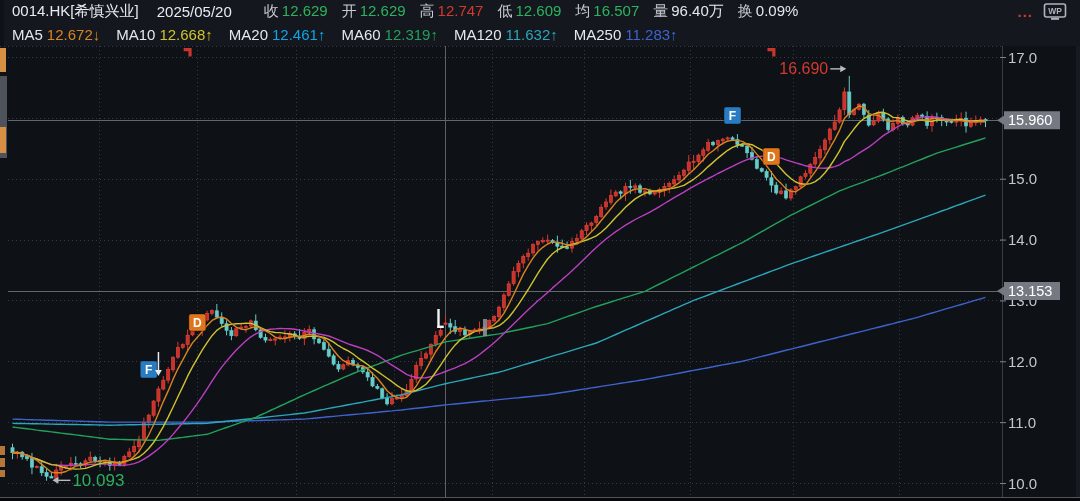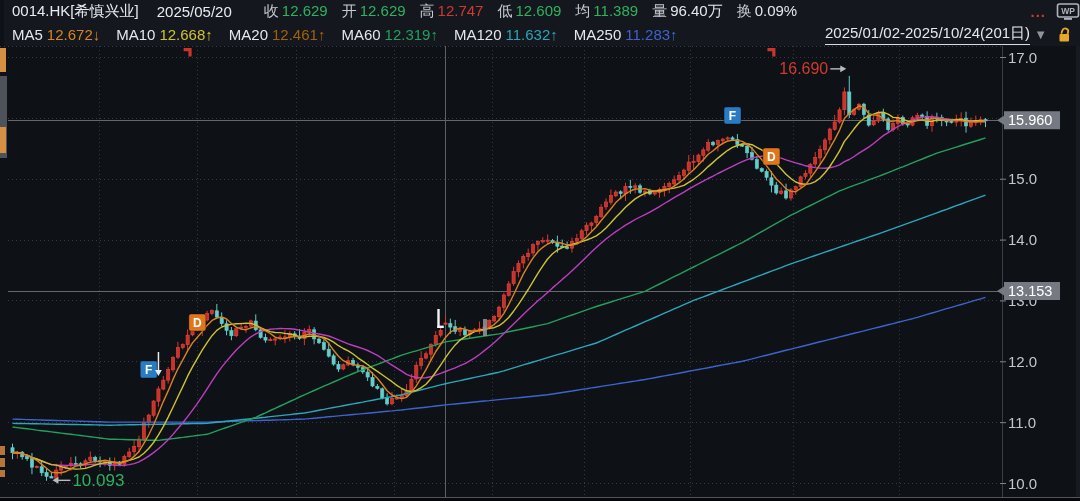--- a/index.html
+++ b/index.html
@@ -17,68 +17,58 @@
   .green{color:#2db35f;margin-top:16px;}
   .red{color:#d23a30;}
   .white{color:#e4e7ec;}
   .more{color:#d23a30;font-weight:bold;letter-spacing:1px;margin-left:auto;margin-right:10px;cursor:pointer;}
   .maitem{margin-right:16px;}
   .malabel{color:#e4e7ec;margin-right:4px;}
   .range-wrap{margin-left:auto;display:flex;align-items:center;margin-right:12px;}
   .range{color:#e4e7ec;border-bottom:1px solid #d7dbe1;padding-bottom:1px;cursor:pointer;}
   .caret{color:#8f949b;font-size:13px;margin-left:4px;cursor:pointer;}
   .lock{margin-left:10px;cursor:pointer;display:inline-flex;}
-  .wpicon{display:inline-flex;margin-right:4px;cursor:pointer;}
+  .wpicon{display:inline-flex;margin-right:17px;cursor:pointer;}
   #chart-wrap{position:absolute;top:46px;left:0;width:1080px;height:455px;}
   svg{font-family:"Liberation Sans",sans-serif;}
 </style>
 </head>
 <body>
 
 <div class="hrow" id="row1">
   <span class="sym">0014.HK[希慎兴业]</span>
   <span class="hdate">2025/05/20</span>
   <span style="display:flex;">
       <span class="hfield"><span class="flabel">收</span><span class="fvalue green">12.629</span></span>
       <span class="hfield"><span class="flabel">开</span><span class="fvalue green">12.629</span></span>
       <span class="hfield"><span class="flabel">高</span><span class="fvalue red">12.747</span></span>
       <span class="hfield"><span class="flabel">低</span><span class="fvalue green">12.609</span></span>
-      <span class="hfield"><span class="flabel">均</span><span class="fvalue green">11.389</span></span>
+      <span class="hfield"><span class="flabel">均</span><span class="fvalue green">16.507</span></span>
       <span class="hfield"><span class="flabel">量</span><span class="fvalue white">96.40万</span></span>
       <span class="hfield"><span class="flabel">换</span><span class="fvalue white">0.09%</span></span>
     </span>
   <span class="more">...</span>
   <span class="wpicon">
     <svg width="24" height="18" viewBox="0 0 24 18">
       <rect x="1.5" y="1" width="21" height="13" rx="2" fill="none" stroke="#aeb4bc" stroke-width="1.6"></rect>
       <text x="12" y="11" text-anchor="middle" font-size="8.5" font-weight="bold" fill="#aeb4bc">WP</text>
       <rect x="8" y="15" width="8" height="1.8" fill="#aeb4bc"></rect>
     </svg>
   </span>
 </div>
 
 <div class="hrow" id="row2">
   <span style="display:flex;">
       <span class="maitem"><span class="malabel">MA5</span><span style="color: rgb(217, 133, 31);">12.672↓</span></span>
       <span class="maitem"><span class="malabel">MA10</span><span style="color: rgb(207, 195, 46);">12.668↑</span></span>
-      <span class="maitem"><span class="malabel">MA20</span><span style="color: #a16207;">12.461↑</span></span>
+      <span class="maitem"><span class="malabel">MA20</span><span style="color: #0ea5e9;">12.461↑</span></span>
       <span class="maitem"><span class="malabel">MA60</span><span style="color: rgb(34, 160, 92);">12.319↑</span></span>
       <span class="maitem"><span class="malabel">MA120</span><span style="color: rgb(43, 166, 186);">11.632↑</span></span>
       <span class="maitem"><span class="malabel">MA250</span><span style="color: rgb(62, 99, 205);">11.283↑</span></span>
     </span>
-  <span class="range-wrap">
-    <span class="range">2025/01/02-2025/10/24(201日)</span>
-    <span class="caret">▼</span>
-    <span class="lock">
-      <svg width="15" height="16" viewBox="0 0 15 16">
-        <path d="M5 7 V4.5 A3 3 0 0 1 11 4.5 V6" fill="none" stroke="#e5a62b" stroke-width="1.8" stroke-linecap="round" transform="rotate(18 8 5)"></path>
-        <rect x="2.5" y="7" width="9.5" height="7.5" rx="1" fill="#e5a62b"></rect>
-      </svg>
-    </span>
-  </span>
 </div>
 
 <div id="chart-wrap">
   <svg id="chart" width="1080" height="455" viewBox="0 46 1080 455">
       <g>
         <rect x="0" y="76" width="7" height="82" fill="#4d525b"></rect>
         <rect x="0" y="48" width="6" height="24" fill="#d79043"></rect>
         <rect x="0" y="127" width="6" height="26" fill="#d79043"></rect>
         <rect x="0" y="446" width="5" height="9" fill="#b5763a"></rect>
         <rect x="0" y="458" width="5" height="9" fill="#b5763a"></rect>

